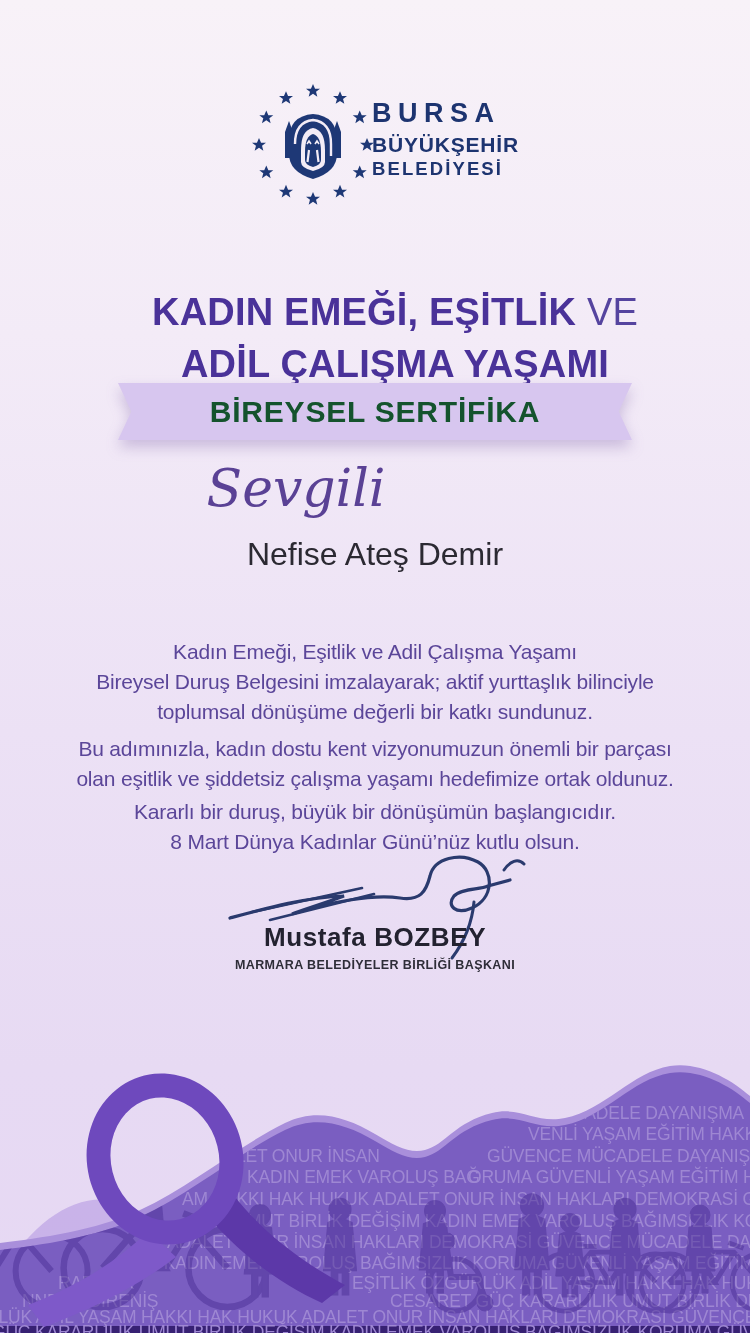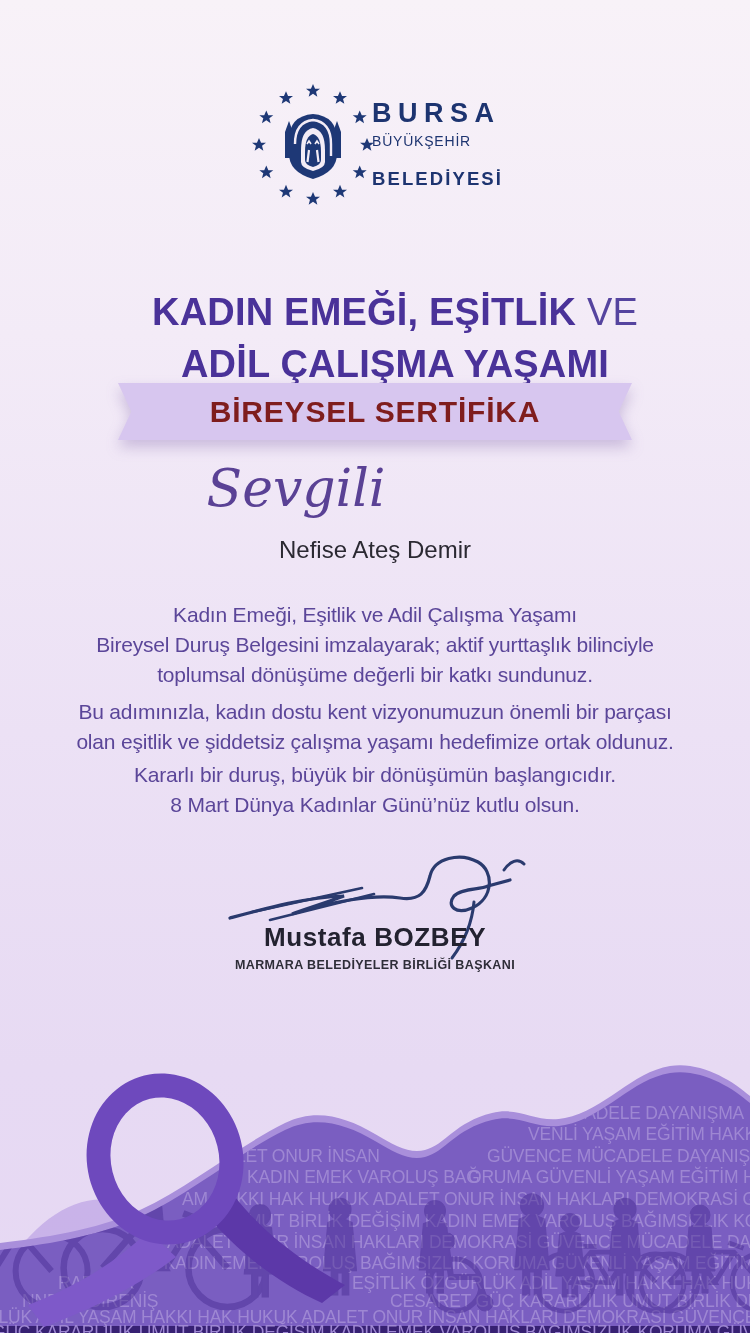--- a/index.html
+++ b/index.html
@@ -6,42 +6,42 @@
   .page{
     position:relative; width:750px; height:1333px; overflow:hidden;
     background:linear-gradient(180deg,#f8f2f8 0%,#f3ebf7 25%,#ece1f5 55%,#e7daf3 80%,#e6d8f3 100%);
     font-family:"Liberation Sans", sans-serif;
   }
   .abs{position:absolute;}
   
   .logo-svg{left:251px; top:83px; width:124px; height:124px;}
   .brand{left:372px; top:100px; color:#1d3470; line-height:1;}
   .brand-1{font-size:27px; font-weight:800; letter-spacing:6.5px; margin-bottom:7px;}
-  .brand-2{font-size:14px; font-weight:400; letter-spacing:0.8px; margin-bottom:22px;}
+  .brand-2{font-size:21px; font-weight:700; letter-spacing:0.8px; margin-bottom:5px;}
   .brand-3{font-size:18.5px; font-weight:700; letter-spacing:2.1px;}
   
   .title{left:0; top:286px; width:750px; text-align:center; color:#4a3299;
          font-size:38px; font-weight:700; line-height:1.37; letter-spacing:0.2px;padding-left:20px;}
   .title .t-reg{font-weight:400; color:#55449f;}
   
   .ribbon-wrap{left:118px; top:383px; width:514px; height:57px;
                filter:drop-shadow(0 7px 7px rgba(110,80,160,0.30));}
   .ribbon{width:100%; height:100%; background:#d7c6ef;
           clip-path:polygon(0 0,100% 0,97.4% 50%,100% 100%,0 100%,2.6% 50%);
           display:flex; align-items:center; justify-content:center;}
-  .ribbon span{color:#7f1d1d; font-size:30px; font-weight:700; letter-spacing:0.8px;}
+  .ribbon span{color:#14532d; font-size:30px; font-weight:700; letter-spacing:0.8px;}
   
   .script{left:0; top:458px; width:592px; text-align:center;
           font-family:"DejaVu Serif", serif; font-style:italic;
           font-size:52px; color:#5a4195;}
   .recipient{left:0; top:536px; width:750px; text-align:center;
-             font-size:24px; font-weight:500; color:#2b2932;}
+             font-size:32px; font-weight:500; color:#2b2932;}
   
   .para{left:0; width:750px; text-align:center; color:#5b4699;
-        font-size:21px; font-weight:500; line-height:1.44; letter-spacing:-0.2px;}
+        font-size:21px; font-weight:500; line-height:1.44; letter-spacing:-0.2px;margin-top:37px;}
   .p1{top:600px;} .p2{top:697px;} .p3{top:760px;}
   
   .sig-svg{left:222px; top:850px; width:310px; height:112px;}
   .sig-name{left:0; top:922px; width:750px; text-align:center;
             font-size:26px; font-weight:800; color:#232230; letter-spacing:0.6px;}
   .sig-roles{left:0; top:956px; width:750px; text-align:center;
              font-size:12.5px; font-weight:800; color:#2e2d38;
              letter-spacing:0.4px; line-height:1.5;}
   
   .bottom-svg{left:0; top:1045px; width:750px; height:288px;}

